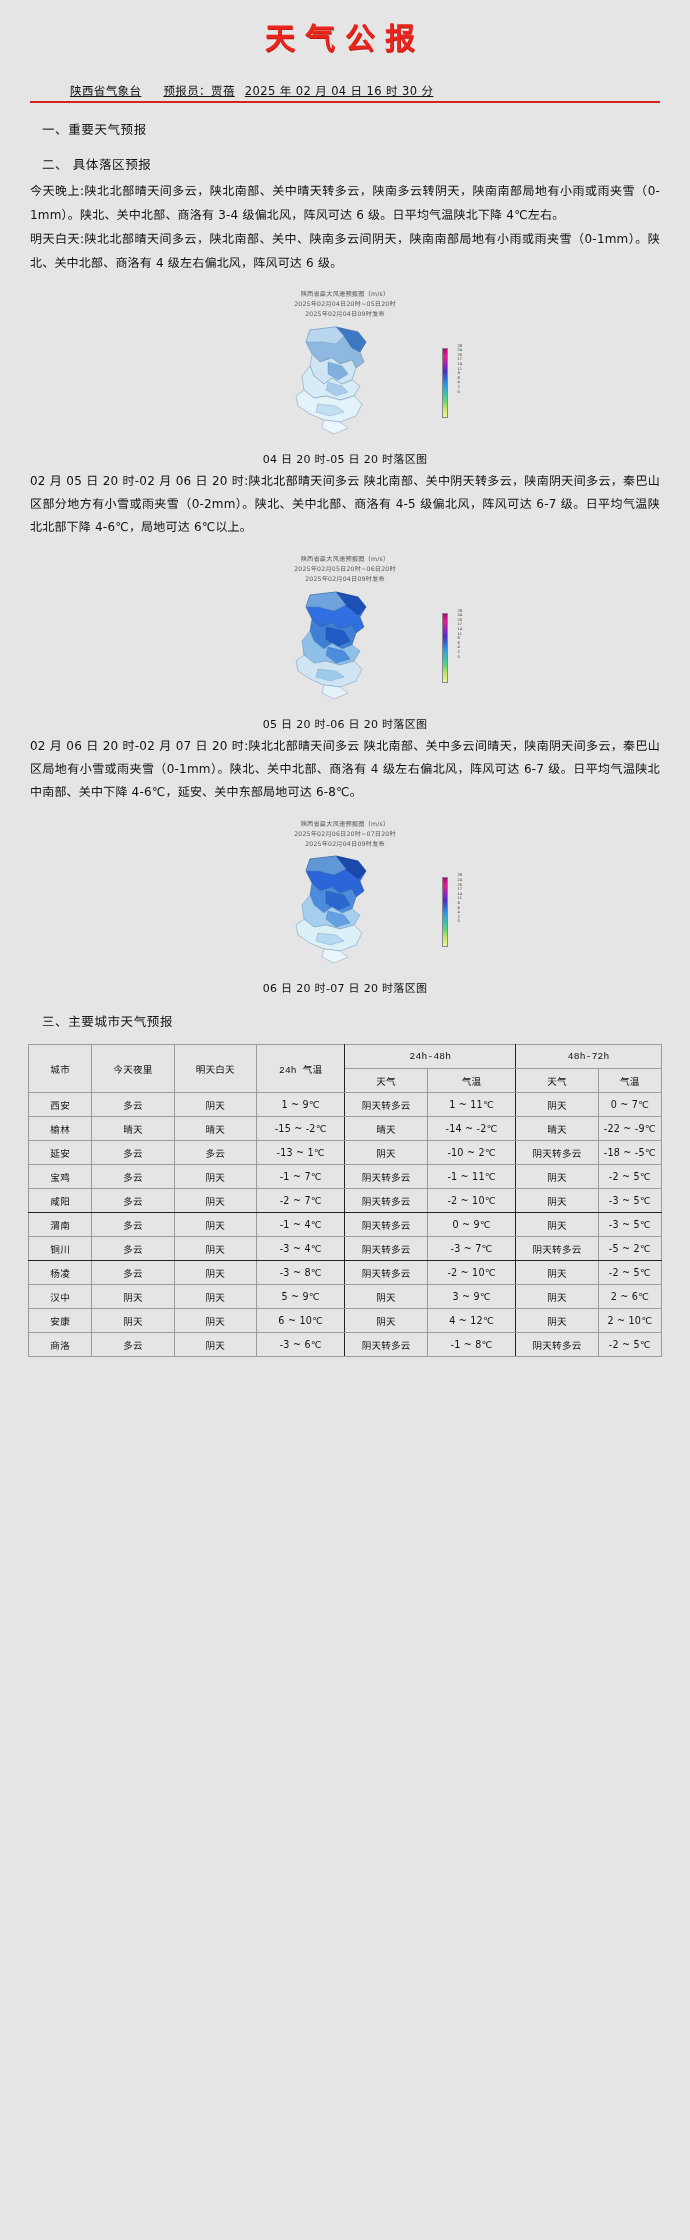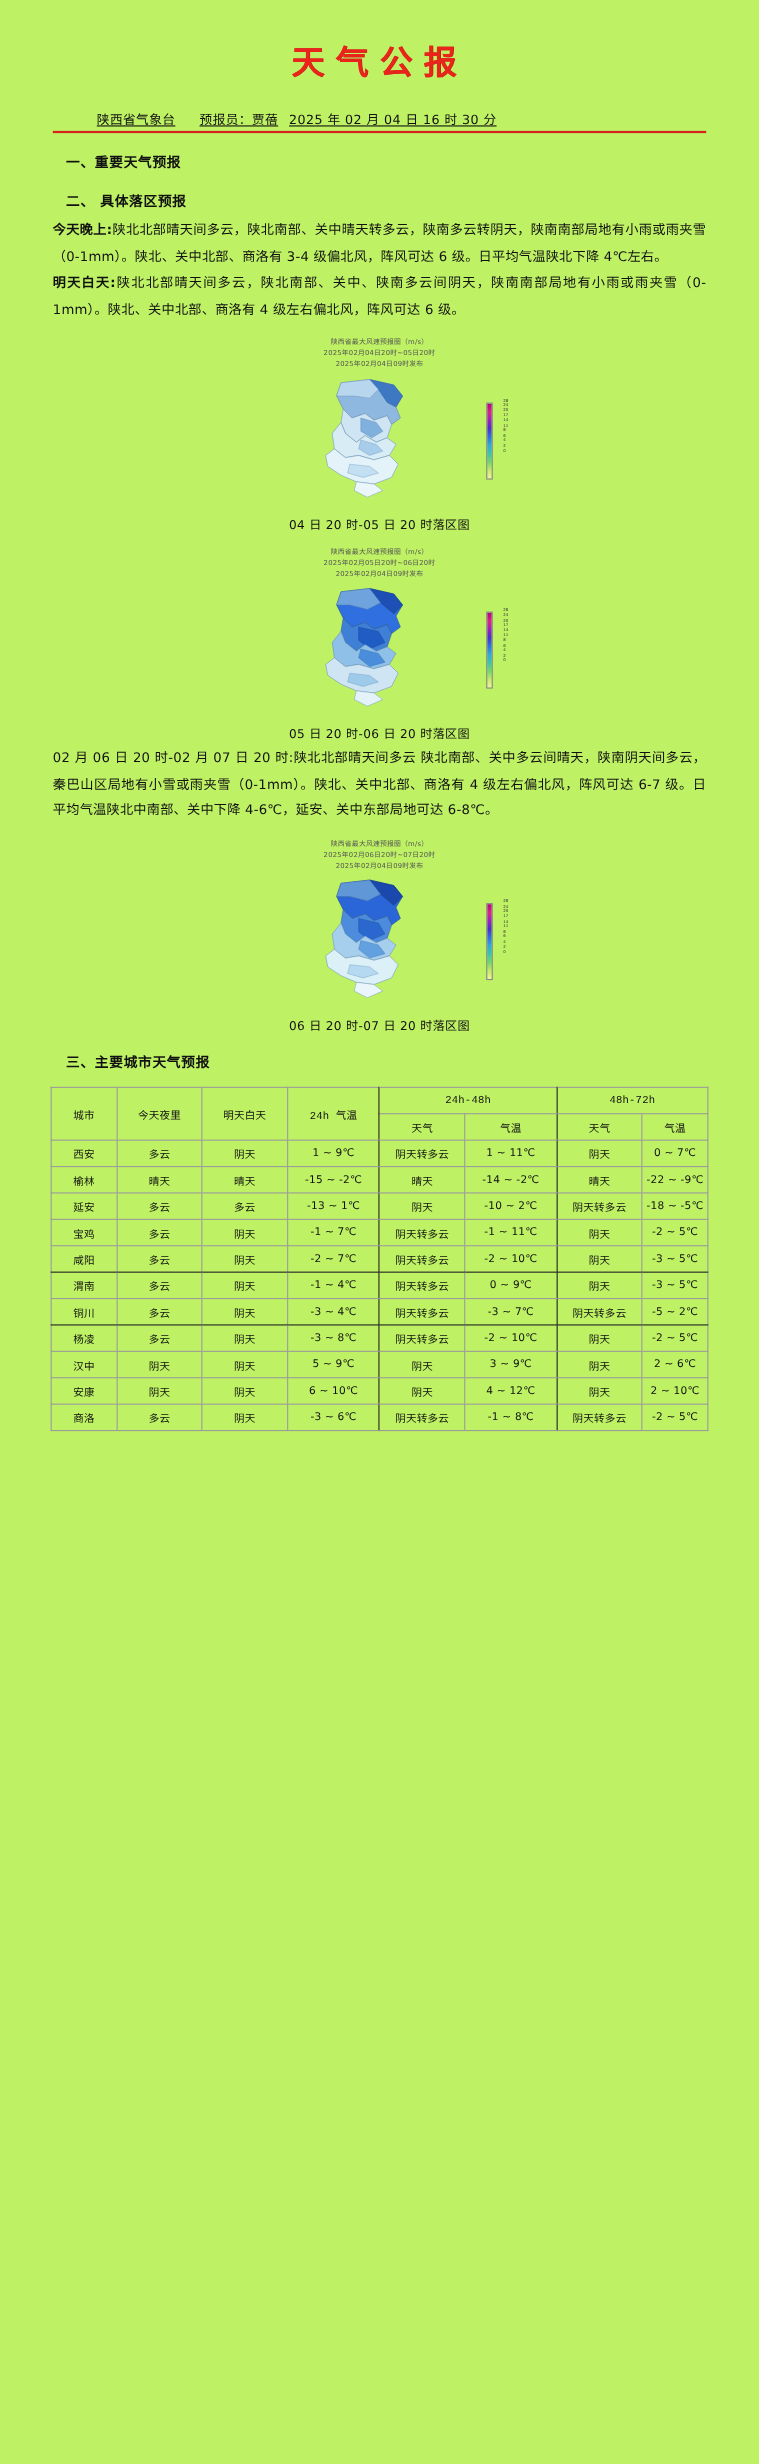--- a/index.html
+++ b/index.html
@@ -8,22 +8,22 @@
   body {
     width: 690px;
     background: #ffffff;
     font-family: "DejaVu Sans", "Liberation Sans", sans-serif;
     color: #111111;
   }
   .page {
     width: 690px;
     min-height: 2240px;
     position: relative;
-    background: #bef264;
-    padding: 18px;
+    background: #e5e5e5;
+    padding: 0;
   }
 
   
   .doc-title {
     text-align: center;
     color: #e8241b;
     font-size: 30px;
     font-weight: bold;
     letter-spacing: 10px;
     padding-top: 14px;
@@ -44,35 +44,35 @@
     white-space: nowrap;
     letter-spacing: 0.4px;
     text-decoration: underline;
   }
   .byline .sp1 { display: inline-block; width: 22px; }
   .byline .sp2 { display: inline-block; width: 10px; }
 
   
   .sec-h {
     font-size: 12.5px;
-    font-weight: bold;
+    font-weight: normal;
     margin: 16px 0 6px 42px;
     letter-spacing: 0.6px;
   }
   .sec-h.indent2 { margin-left: 42px; }
   p.body {
     font-size: 12px;
     line-height: 2.0;
     margin: 0 30px 0 30px;
     text-align: justify;
     text-justify: inter-ideograph;
     letter-spacing: 0.2px;
   }
   p.body.ind { text-indent: 24px; }
-  p.body b { font-weight: bold; }
+  p.body b { font-weight: normal; }
   p.body.tight { line-height: 1.95; }
 
   
   .figure { margin: 14px 0 4px 0; text-align: center; }
   .fig-title {
     font-size: 6.2px;
     color: #555;
     line-height: 1.65;
     letter-spacing: 0.2px;
     transform: scale(1);
@@ -187,20 +187,21 @@
           <div>8</div>
           <div>6</div>
           <div>4</div>
           <div>2</div>
           <div>0</div>
       </div>
     </div>
     <div class="fig-cap">04 日 20 时-05 日 20 时落区图</div>
   </div>
 
+  <p class="body tight">02 月 05 日 20 时-02 月 06 日 20 时:陕北北部晴天间多云 陕北南部、关中阴天转多云，陕南阴天间多云，秦巴山区部分地方有小雪或雨夹雪（0-2mm）。陕北、关中北部、商洛有 4-5 级偏北风，阵风可达 6-7 级。日平均气温陕北北部下降 4-6℃，局地可达 6℃以上。</p>
 
   <div class="figure">
     <div class="fig-title">陕西省最大风速预报图（m/s）</div>
     <div class="fig-title">2025年02月05日20时~06日20时</div>
     <div class="fig-title">2025年02月04日09时发布</div>
     <div class="map-holder">
       <svg width="210" height="120" viewBox="0 0 210 120">
         <g>
           <path d="M70 8 L96 5 L118 10 L126 20 L120 30 L124 40 L116 46 L112 38 L100 42 L92 36 L80 40 L72 32 L66 20 Z" fill="#2f6fe0" stroke="#24508f" stroke-width="0.5"></path>
           <path d="M96 5 L118 10 L126 20 L118 28 L106 18 Z" fill="#1d4fb5" stroke="#17407f" stroke-width="0.4"></path>

